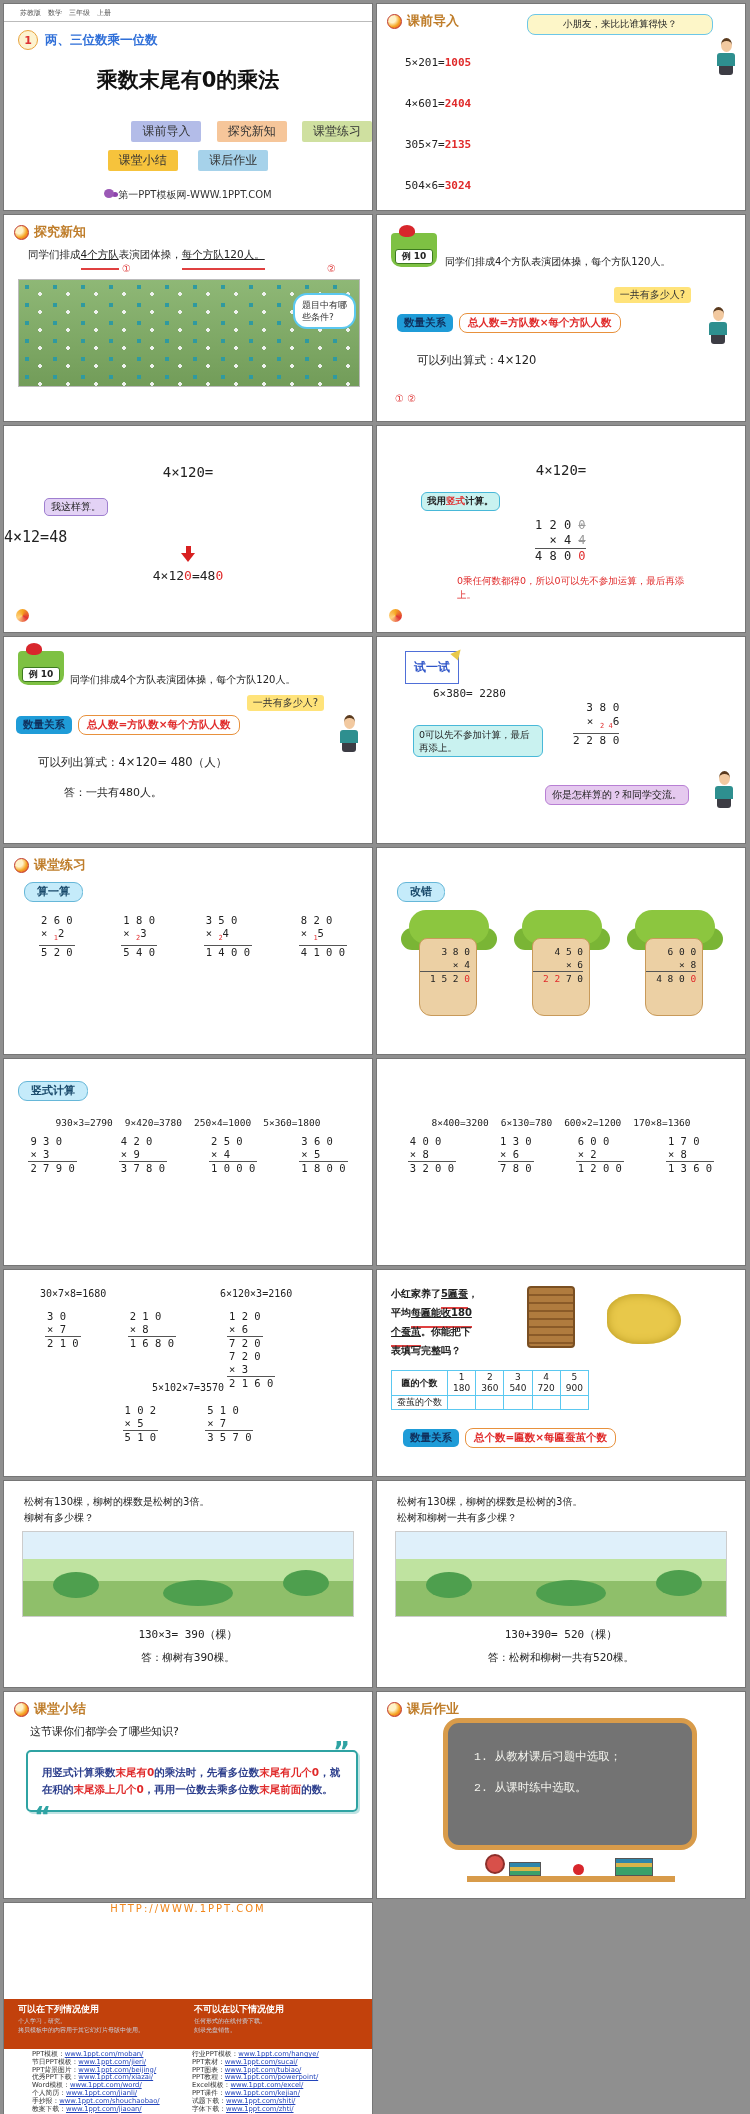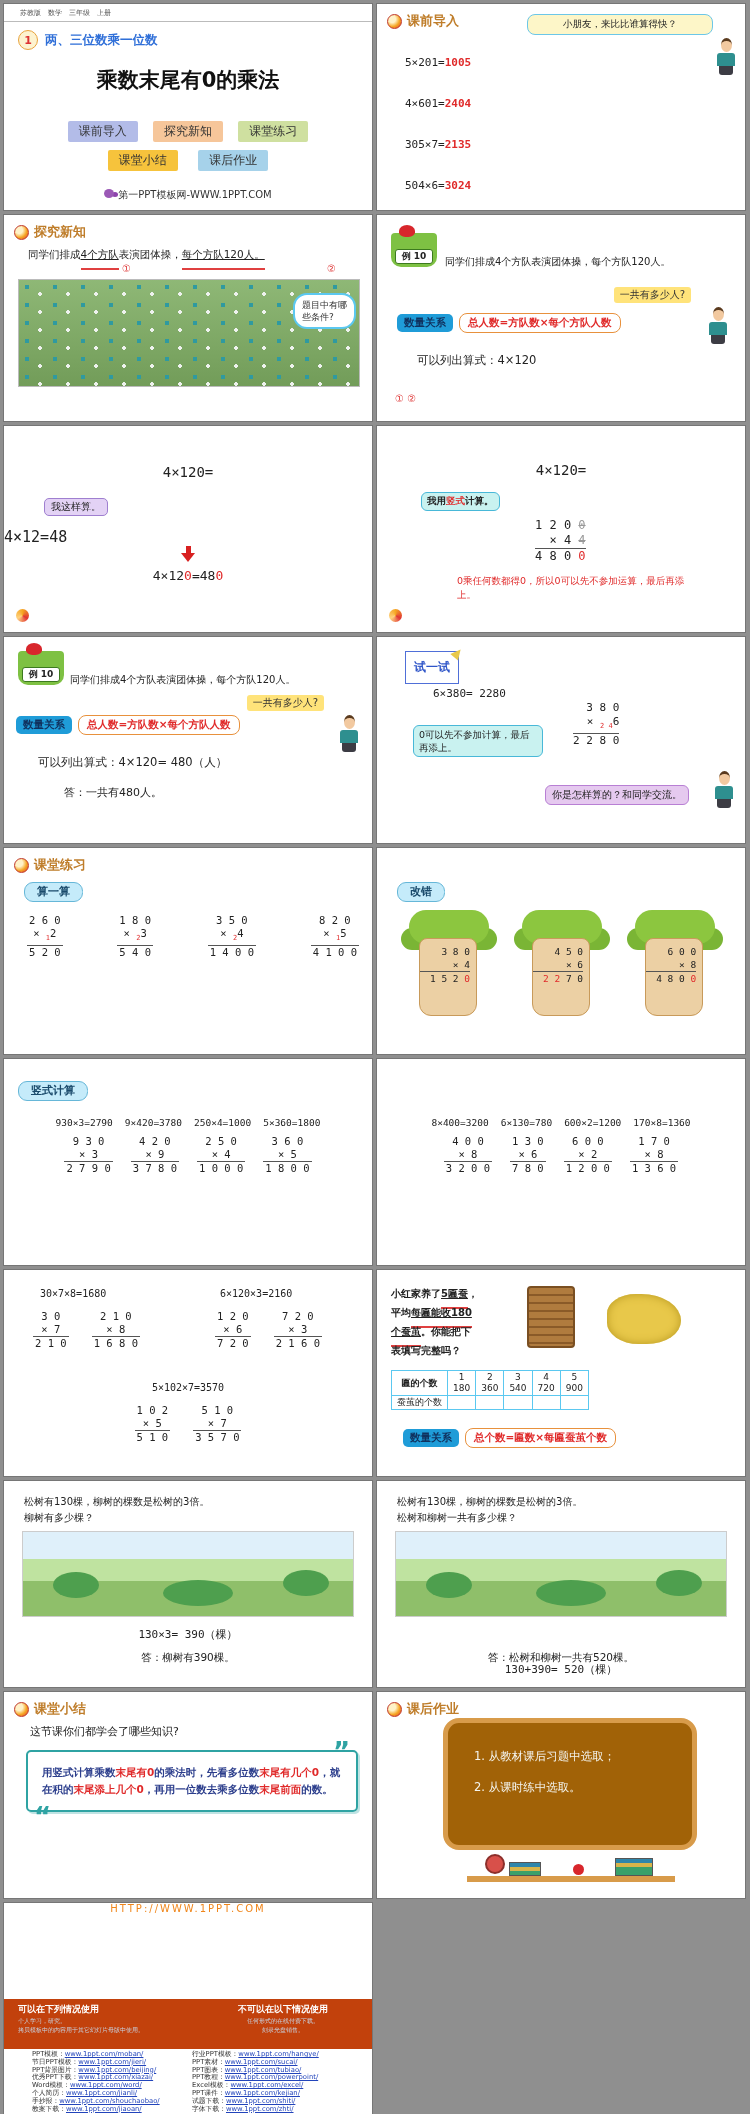--- a/index.html
+++ b/index.html
@@ -8,21 +8,21 @@
     gap:5px;padding:4px 4px 0 4px;box-sizing:border-box;
     font-family:"DejaVu Sans","Liberation Sans",sans-serif;color:#222;}
   .cell{background:#fff;position:relative;overflow:hidden;outline:1px solid #767676;}
   .ghost{background:transparent;outline:none;}
   
   .hdr{position:absolute;top:8px;left:10px;display:flex;align-items:center;gap:5px;
        color:#bf7d2a;font-weight:bold;font-size:13px;}
   .mi{width:13px;height:13px;border-radius:50%;border:1px solid #c0392b;
       background:radial-gradient(circle at 32% 32%,#fff2c8 0 28%,#f5a623 60%,#e03434);}
   .vm{display:inline-block;font-family:"DejaVu Sans Mono","Liberation Mono",monospace;
-      font-size:10.5px;text-align:center;margin:0 9px;vertical-align:top;color:#222;}
+      font-size:10.5px;text-align:left;margin:0 21px;vertical-align:top;color:#222;}
   .vm>div{padding:0 2px;line-height:13px;}
   .vm .vm2{border-bottom:1.4px solid #555;}
   .cy{color:#e03030;font-style:normal;font-size:7px;vertical-align:sub;}
   .cap{display:inline-block;background:#c5ebfa;border:1px solid #66b7d8;border-radius:9px;
        padding:1px 12px 2px;font-size:11px;font-weight:bold;color:#1a4a6b;position:relative;}
   .cap:after{content:"";position:absolute;right:-7px;top:3px;border:6px solid transparent;
        border-left:7px solid #c5ebfa;}
   .bubY{background:#ffe37a;padding:1px 6px;font-size:10px;border-radius:3px;color:#333;}
   .bubC{background:#c9f2f0;border:1px solid #48b8d8;border-radius:6px;padding:2px 5px;font-size:9.5px;}
   .bubP{background:#e5c9ef;border:1px solid #b87fd4;border-radius:6px;padding:2px 6px;font-size:10px;}
@@ -69,22 +69,22 @@
   .photo{position:absolute;left:14px;width:340px;height:106px;border:1px solid #bbb;
        background-color:#7fae63;
        background-image:radial-gradient(circle 2.5px at 8px 7px,#2f9aa0 95%,transparent),
                         radial-gradient(circle 2px at 21px 14px,#eef2ee 95%,transparent),
                         linear-gradient(rgba(255,255,255,.12),rgba(0,0,0,.10));
        background-size:28px 18px,28px 18px,100% 100%;}
   .qb{position:absolute;border:2px solid #2fa3a3;border-radius:5px;box-shadow:2px 2px 0 #bfe3e3;
       padding:12px 14px;font-size:10.5px;line-height:17px;color:#2c3e8c;font-weight:bold;}
   .qb:before{content:"”";position:absolute;top:-8px;right:6px;color:#2fa3a3;font-size:26px;}
   .qb:after{content:"“";position:absolute;bottom:-16px;left:6px;color:#2fa3a3;font-size:26px;}
-  .board{position:absolute;background:#a16207;border:5px solid #d89b4a;border-radius:16px;
-      color:#f5f5ef;font-size:11.5px;}
+  .board{position:absolute;background:#737373;border:5px solid #d89b4a;border-radius:16px;
+      color:#f5f5ef;font-size:11.5px;font-family:Liberation Mono, monospace;}
   .shelf{position:absolute;height:6px;background:#d89b4a;}
   .clockI{position:absolute;width:16px;height:16px;border-radius:50%;background:#d8504a;
       border:2px solid #8c2f2b;}
   .books{position:absolute;width:30px;height:12px;
       background:linear-gradient(#2e86ab 0 4px,#d8b44a 4px 8px,#3aa06a 8px 12px);border:1px solid #555;}
   .apple{position:absolute;width:11px;height:11px;border-radius:50%;background:#d8262c;}
   .rack{position:absolute;width:44px;height:58px;border:2px solid #7a4f22;border-radius:4px;
       background:repeating-linear-gradient(#b07b3e 0 6px,#8a5a28 6px 8px);}
   .coc{position:absolute;width:74px;height:50px;background:#e8c84a;border-radius:42% 58% 50% 46%;
       box-shadow:inset 0 0 10px #b89820;}
@@ -105,21 +105,21 @@
 
 <div class="page">
 
   <div class="cell">
     <div style="position:absolute;top:2px;left:0;right:0;border-bottom:1px solid #bbb;padding:2px 0 3px 16px;font-size:7px;color:#555;">苏教版　数学　三年级　上册</div>
     <div style="position:absolute;top:26px;left:14px;display:flex;align-items:center;gap:7px;">
       <span style="width:18px;height:18px;border-radius:50%;border:1.5px solid #e8a33d;background:#fdf3d0;color:#d33;font-weight:bold;font-size:11px;display:inline-flex;align-items:center;justify-content:center;">1</span>
       <span style="color:#2f6fd8;font-weight:bold;font-size:12.5px;">两、三位数乘一位数</span>
     </div>
     <div style="position:absolute;top:62px;left:0;right:0;text-align:center;font-size:21px;font-weight:bold;color:#111;">乘数末尾有0的乘法</div>
-    <div style="position:absolute;top:116px;left:0;right:0;text-align:center;">
+    <div style="position:absolute;top:116px;left:0;right:0;text-align:right;">
       <span class="chip c1">课前导入</span>&nbsp;&nbsp;
       <span class="chip c2">探究新知</span>&nbsp;&nbsp;
       <span class="chip c3">课堂练习</span>
     </div>
     <div style="position:absolute;top:145px;left:0;right:0;text-align:center;">
       <span class="chip c4">课堂小结</span>&nbsp;&nbsp;&nbsp;
       <span class="chip c5">课后作业</span>
     </div>
     <div style="position:absolute;bottom:8px;left:0;right:0;text-align:center;font-size:10px;color:#333;">
       <span class="bfly"></span><span>第一PPT模板网-WWW.1PPT.COM</span>
@@ -427,21 +427,21 @@
   </div>
 
   <div class="cell">
     <div style="position:absolute;top:14px;left:20px;font-size:10px;">松树有130棵，柳树的棵数是松树的3倍。</div>
     <div style="position:absolute;top:30px;left:20px;font-size:10px;">松树和柳树一共有多少棵？</div>
     <div class="park" style="top:50px;">
       <span class="bush" style="left:30px;top:40px;"></span>
       <span class="bush" style="left:140px;top:48px;width:70px;"></span>
       <span class="bush" style="right:24px;top:38px;"></span>
     </div>
-    <div class="mono" style="position:absolute;top:146px;left:0;right:0;text-align:center;font-size:11px;margin-top:35px;">130+390= 520（棵）</div>
+    <div class="mono" style="position:absolute;top:146px;left:0;right:0;text-align:center;font-size:11px;">130+390= 520（棵）</div>
     <div style="position:absolute;top:170px;left:0;right:0;text-align:center;font-size:10.5px;">答：松树和柳树一共有520棵。</div>
   </div>
 
   <div class="cell">
     <div class="hdr">
         <span class="mi"></span>
         <span>课堂小结</span>
       </div>
     <div style="position:absolute;top:32px;left:26px;font-size:11px;">这节课你们都学会了哪些知识?</div>
     <div class="qb" style="top:58px;left:22px;width:300px;">
@@ -471,21 +471,21 @@
     </div>
     <div style="height:50px;background:#c2410c;color:#fff;display:flex;">
       <div style="width:50%;padding:4px 0 0 14px;box-sizing:border-box;">
         <div style="font-size:9px;font-weight:bold;">可以在下列情况使用</div>
         <div>
 
         <div style="font-size:6px;color:#c8d2e0;line-height:9px;">个人学习，研究。</div>
             <div style="font-size:6px;color:#c8d2e0;line-height:9px;">拷贝模板中的内容用于其它幻灯片母版中使用。</div>
           </div>
       </div>
-      <div style="width:50%;padding:4px 0 0 6px;box-sizing:border-box;text-align:center;">
+      <div style="width:50%;padding:4px 0 0 6px;box-sizing:border-box;">
         <div style="font-size:9px;font-weight:bold;">不可以在以下情况使用</div>
         <div>
 
         <div style="font-size:6px;color:#c8d2e0;line-height:9px;">任何形式的在线付费下载。</div>
             <div style="font-size:6px;color:#c8d2e0;line-height:9px;">刻录光盘销售。</div>
           </div>
       </div>
     </div>
     <div style="height:65px;background:#fff;display:flex;padding:2px 0 0 28px;">
       <div style="width:160px;">

